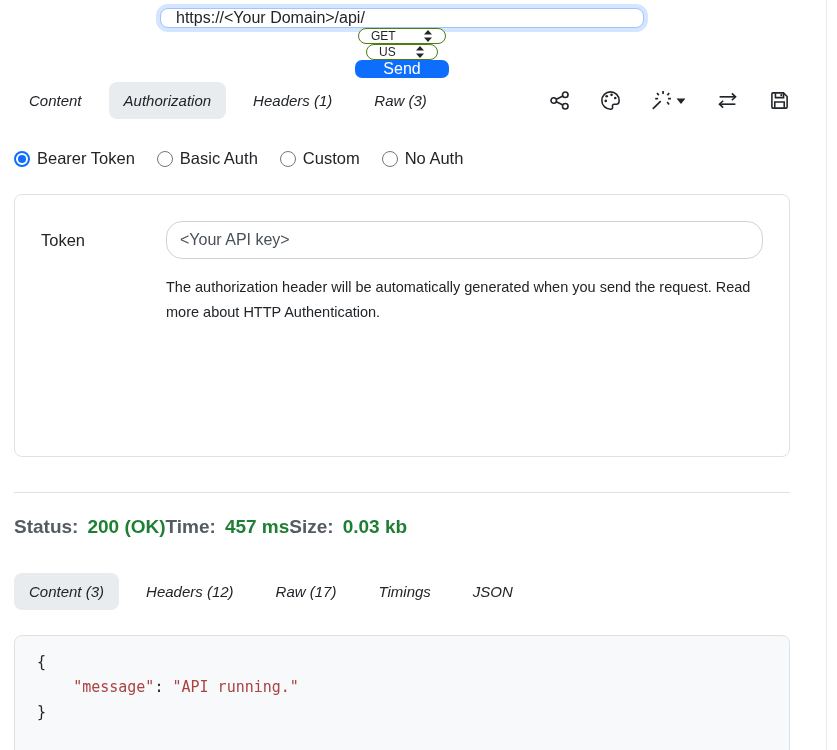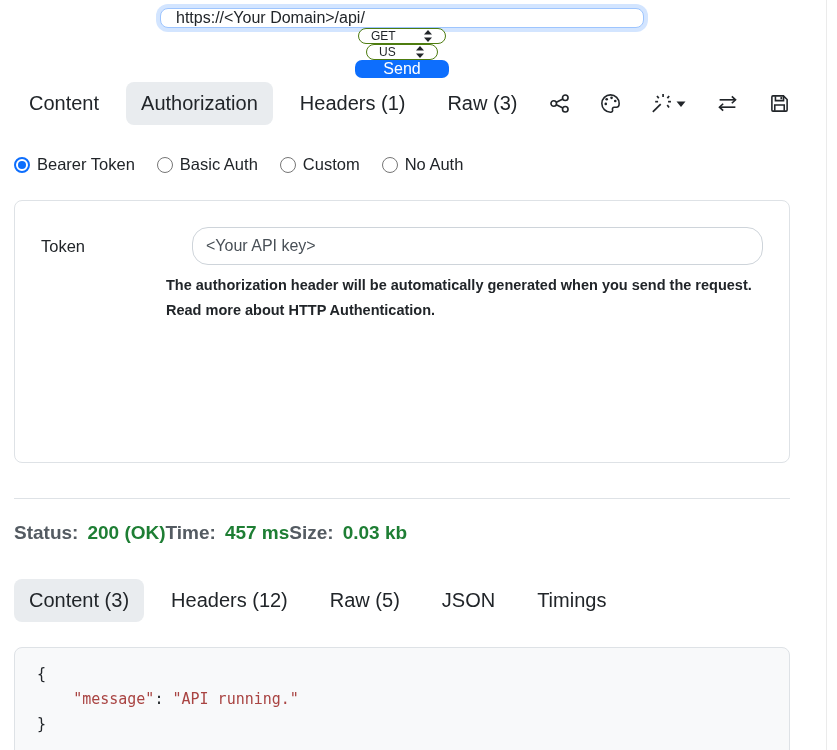--- a/index.html
+++ b/index.html
@@ -26,43 +26,43 @@
   .select.method { width:88px; }
   .select.region { width:72px; }
   .send-btn {
     width:94px; height:48px; background:#0d6efd; color:#fff; border:none;
     border-radius:7px; font-size:16px; cursor:pointer;
     font-family:"Liberation Sans", sans-serif;
   }
 
   
   .tabs-row { margin-top:30px; display:flex; align-items:center; }
-  .tab { padding:10px 15px; font-size:20px; border-radius:8px; cursor:pointer; margin-right:12px; white-space:nowrap; }
+  .tab { padding:10px 15px; font-size:15px; border-radius:8px; cursor:pointer; margin-right:12px; white-space:nowrap;font-style:italic; }
   .tab.active { background:#e9ecef; }
   .icon-group { margin-left:auto; display:flex; align-items:center; gap:30px; }
   .icon-btn { display:inline-flex; align-items:center; gap:4px; cursor:pointer; }
 
   
   .radio-row { margin-top:30px; display:flex; align-items:center; gap:22px; font-size:16.5px; }
   .radio-opt { display:flex; align-items:center; gap:7px; cursor:pointer; }
   .radio { width:16px; height:16px; border-radius:50%; display:flex; align-items:center; justify-content:center; }
   .radio.checked { border:2px solid #0d6efd; }
   .radio.checked .dot { width:8px; height:8px; border-radius:50%; background:#0d6efd; }
   .radio.unchecked { border:1px solid #767676; }
 
   
   .panel { margin-top:26px; height:263px; border:1px solid #dee2e6; border-radius:8px; padding:26px; }
-  .token-row { display:flex; align-items:center;gap:26px; }
+  .token-row { display:flex; align-items:center; }
   .token-label { width:125px; font-size:16.5px; }
   .token-input {
     flex:1; height:38px; border:1px solid #ced4da; border-radius:16px;
     padding:0 13px; font-size:16px; color:#495057; outline:none;
     font-family:"Liberation Sans", sans-serif;
   }
-  .help { margin-left:125px; margin-top:8px; font-size:14.5px; line-height:25px; max-width:588px; color:#212529;font-weight:bold; }
+  .help { margin-left:125px; margin-top:16px; font-size:14.5px; line-height:25px; max-width:588px; color:#212529; }
 
   .divider { margin-top:35px; border:none; border-top:1px solid #dee2e6; }
 
   
   .status-row { margin-top:23px; display:flex; font-size:19px; font-weight:600; }
   .status-pair { display:flex; gap:9px; }
   .status-key { color:#545b62; }
   .status-val { color:#1e7e34; }
 
   .tabs-row2 { margin-top:35px; display:flex; align-items:flex-start; }
@@ -207,23 +207,23 @@
     </div>
     <div class="status-pair">
       <span class="status-key">Size:</span>
       <span class="status-val">0.03 kb</span>
     </div>
   </div>
 
   <div class="tabs-row2">
     <div class="tab active">Content (3)</div>
     <div class="tab">Headers (12)</div>
-    <div class="tab">Raw (5)</div>
+    <div class="tab">Raw (17)</div>
+    <div class="tab">Timings</div>
     <div class="tab">JSON</div>
-    <div class="tab">Timings</div>
   </div>
 
   <div class="code-block">
     <div class="code-line"><span>{</span></div>
     <div class="code-line"><span>    </span><span class="str">"message"</span><span>: </span><span class="str">"API running."</span></div>
     <div class="code-line"><span>}</span></div>
   </div>
 
 </div>
 

